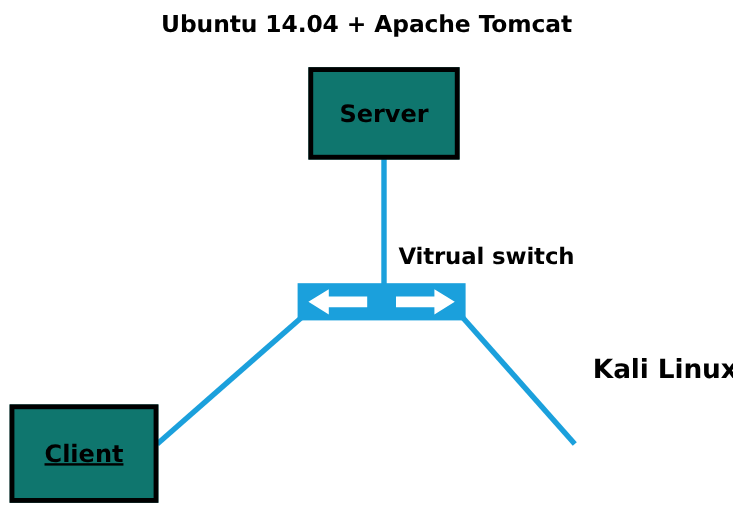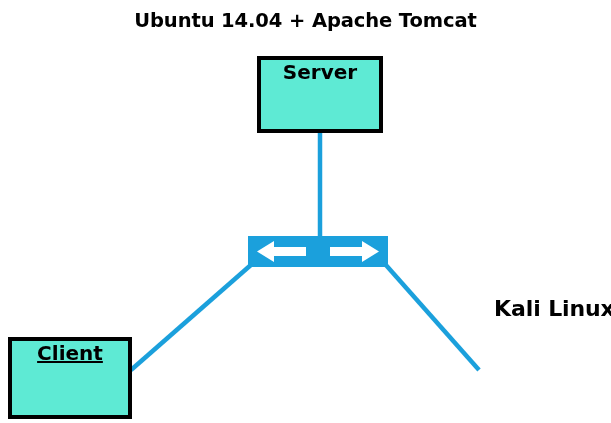--- a/index.html
+++ b/index.html
@@ -58,23 +58,24 @@
     left: 494px;
     top: 296px;
     font-size: 22px;
   }
 
   
   .node {
     position: absolute;
     z-index: 3;
     box-sizing: border-box;
-    background: #5eead4;
+    background: #0f766e;
     border: 4px solid #000000;
     display: flex;
+    align-items: center;
     justify-content: center;
   }
   .node-text {
     font-weight: bold;
     color: #000000;
     font-size: 20px;
     white-space: nowrap;
   }
   #node-server {
     left: 257px;
@@ -122,20 +123,21 @@
     <line x1="252" y1="264" x2="131" y2="370" stroke="#1BA0DC" stroke-width="4.5"></line>
     <line x1="385" y1="264" x2="479" y2="370" stroke="#1BA0DC" stroke-width="4.5"></line>
   </svg>
 
   <div class="label" id="title-label">Ubuntu 14.04 + Apache Tomcat</div>
 
   <div class="node" id="node-server">
     <span class="node-text">Server</span>
   </div>
 
+  <div class="label" id="switch-label">Vitrual switch</div>
 
   <div id="switch">
     <svg viewBox="0 0 140 31" xmlns="http://www.w3.org/2000/svg">
       <polygon fill="#ffffff" points="9,15.5 26,5 26,11 58,11 58,20 26,20 26,26"></polygon>
       <polygon fill="#ffffff" points="131,15.5 114,5 114,11 82,11 82,20 114,20 114,26"></polygon>
     </svg>
   </div>
 
 
   <div class="node" id="node-client">

